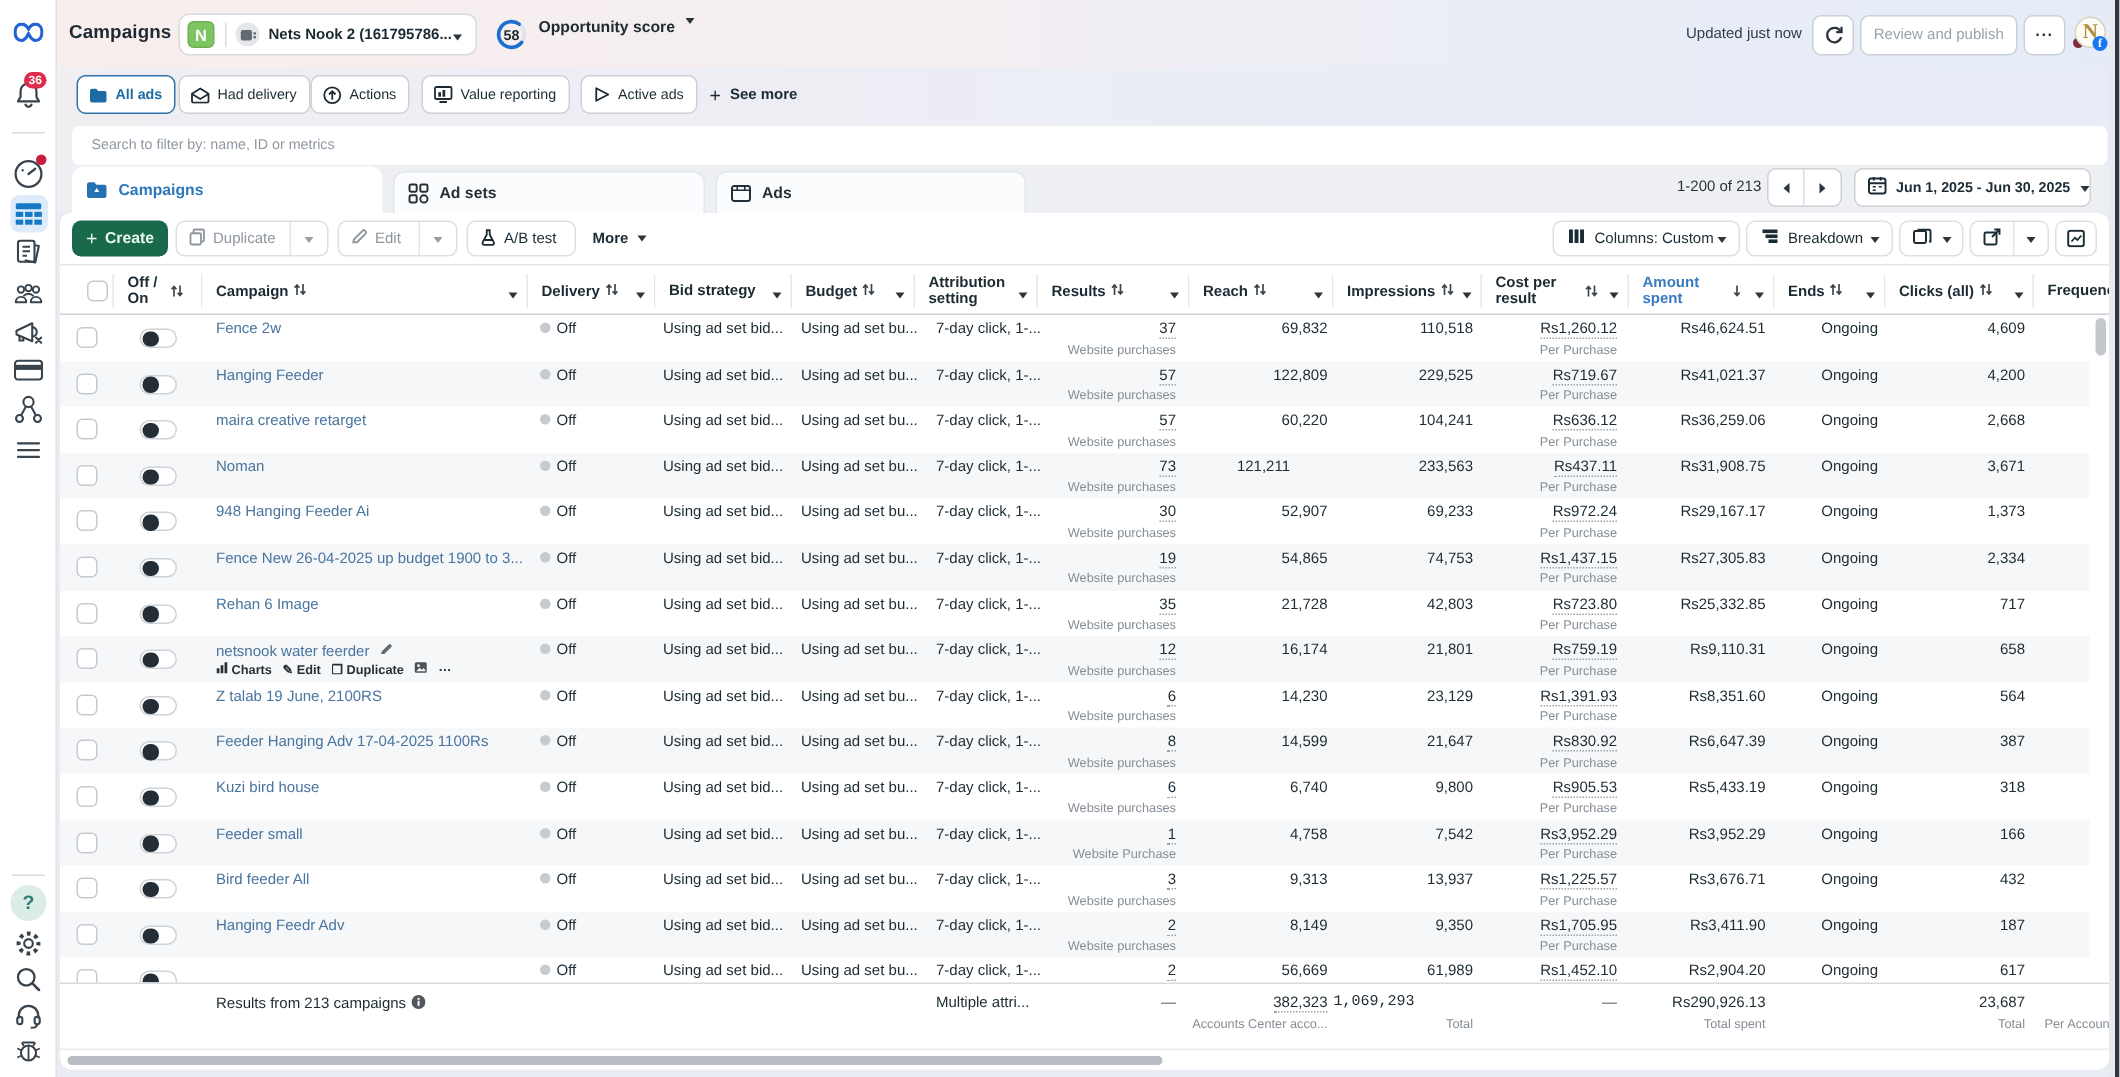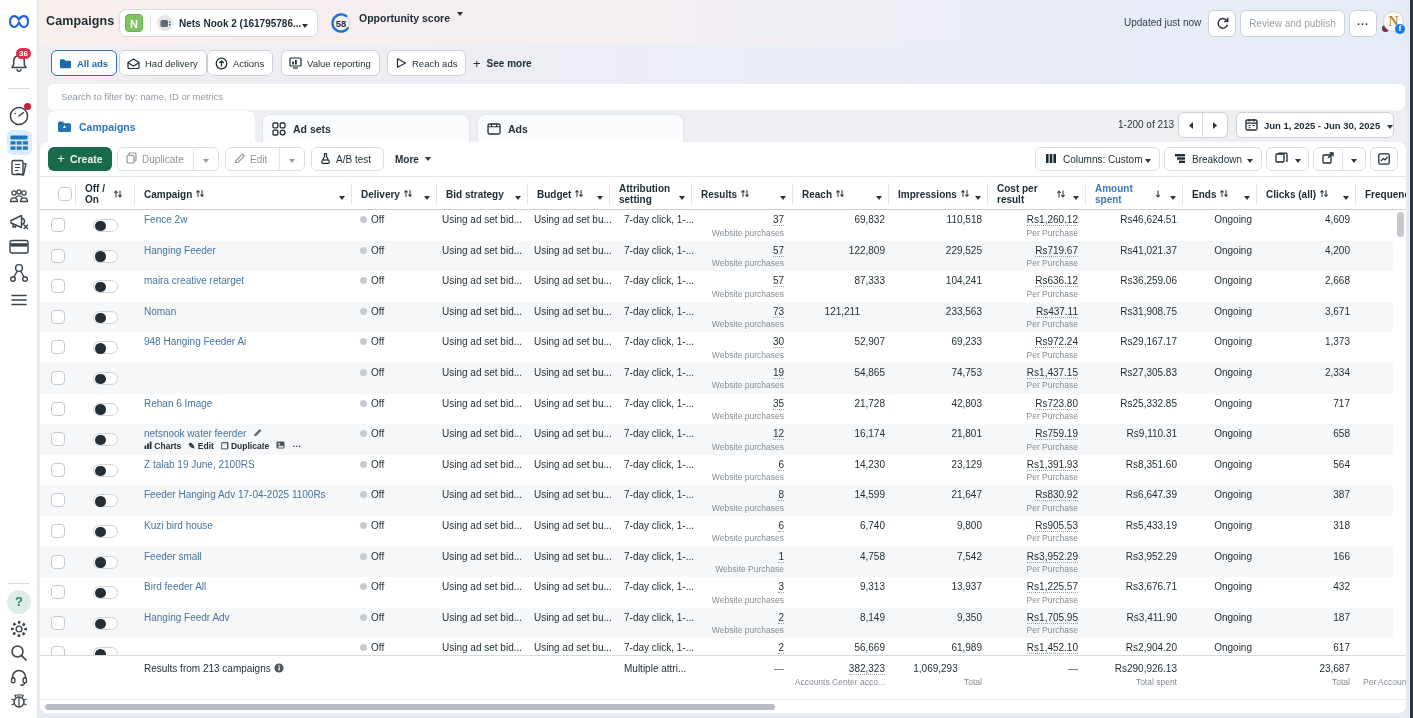--- a/index.html
+++ b/index.html
@@ -236,21 +236,21 @@
         <rect x="3.2" y="4.5" width="1.8" height="3" fill="#1c2b33"></rect>
         <rect x="6" y="3" width="1.8" height="4.5" fill="#1c2b33"></rect>
         <path d="M4 11 h5" stroke="#1c2b33" stroke-width="1.2"></path>
       </svg>
       <span>Value reporting</span>
     </div>
     <div class="chip" style="left:387px;">
       <svg width="12" height="12" viewBox="0 0 12 12">
         <path d="M2.5 1.8 L10.5 6 L2.5 10.2 z" fill="none" stroke="#1c2b33" stroke-width="1.2" stroke-linejoin="round"></path>
       </svg>
-      <span>Reach ads</span>
+      <span>Active ads</span>
     </div>
     <div id="seemore"><span style="font-size:13px;font-weight:normal;margin-right:6px;">+</span> See more</div>
     <div id="searchbar" class="abs">Search to filter by: name, ID or metrics</div>
 <div id="tab1" class="tab">
       <svg width="15" height="13" viewBox="0 0 15 13">
         <path d="M1 3 a1.5 1.5 0 0 1 1.5-1.5 h3.4 l1.4 1.7 h5.2 a1.5 1.5 0 0 1 1.5 1.5 v5.8 a1.5 1.5 0 0 1 -1.5 1.5 h-10 a1.5 1.5 0 0 1 -1.5-1.5 z" fill="#2471b4"></path>
         <path d="M7.5 5.2 l1.6 2.8 h-3.2 z" fill="#fff"></path>
       </svg>
       <span class="tl">Campaigns</span>
     </div>
@@ -567,21 +567,21 @@
           <div class="val">Using ad set bu...</div>
         </div>
         <div class="cell" style="left:584px;width:66px;">
           <div class="val">7-day click, 1-...</div>
         </div>
         <div class="cell" style="left:652px;width:92px;">
           <div class="val rt"><span class="dotu">57</span></div>
           <div class="lab rt">Website purchases</div>
         </div>
         <div class="cell" style="left:753px;width:92px;">
-          <div class="val rt">87,333</div>
+          <div class="val rt">60,220</div>
         </div>
         <div class="cell" style="left:849px;width:93px;">
           <div class="val rt">104,241</div>
         </div>
         <div class="cell" style="left:948px;width:90px;">
           <div class="val rt"><span class="dotu">Rs636.12</span></div>
           <div class="lab rt">Per Purchase</div>
         </div>
         <div class="cell" style="left:1046px;width:91px;">
           <div class="val rt">Rs36,259.06</div>
@@ -678,20 +678,23 @@
           <div class="val rt">Ongoing</div>
         </div>
         <div class="cell" style="left:1217px;width:93px;">
           <div class="val rt">1,373</div>
         </div>
       </div>
       <div class="row alt">
         <div class="cbx"></div>
         <div class="tgl" style="left:53px;">
           <i></i>
+        </div>
+        <div class="cell" style="left:104px;width:203px;">
+          <div class="val"><span class="link">Fence New 26-04-2025 up budget 1900 to 3...</span></div>
         </div>
         <div class="cell" style="left:320px;width:73px;">
           <div class="val"><span class="offdot"></span>Off</div>
         </div>
         <div class="cell" style="left:402px;width:81px;">
           <div class="val">Using ad set bid...</div>
         </div>
         <div class="cell" style="left:494px;width:72px;">
           <div class="val">Using ad set bu...</div>
         </div>
@@ -1128,21 +1131,21 @@
 <div id="tfoot" class="abs">
       <div class="fval" style="left:104px;">Results from 213 campaigns <span style="display:inline-block;vertical-align:-1px;"><svg width="10" height="10" viewBox="0 0 10 10">
             <circle cx="5" cy="5" r="4.6" fill="#51575c"></circle>
             <rect x="4.4" y="4.2" width="1.3" height="3.4" fill="#fff"></rect>
             <rect x="4.4" y="2.2" width="1.3" height="1.3" fill="#fff"></rect>
           </svg></span></div>
       <div class="fval" style="left:584px;">Multiple attri...</div>
       <div class="fval" style="left:652px;width:92px;text-align:right;color:#596066;">—</div>
       <div class="fval" style="left:753px;width:92px;text-align:right;"><span class="dotu">382,323</span></div>
       <div class="flab" style="left:733px;width:112px;text-align:right;">Accounts Center acco...</div>
-      <div class="fval" style="left:849px;width:93px;text-align:center;">1,069,293</div>
+      <div class="fval" style="left:849px;width:93px;text-align:left;font-family:Liberation Mono, monospace;">1,069,293</div>
       <div class="flab" style="left:849px;width:93px;text-align:right;">Total</div>
       <div class="fval" style="left:948px;width:90px;text-align:right;color:#596066;">—</div>
       <div class="fval" style="left:1046px;width:91px;text-align:right;">Rs290,926.13</div>
       <div class="flab" style="left:1046px;width:91px;text-align:right;">Total spent</div>
       <div class="fval" style="left:1217px;width:93px;text-align:right;">23,687</div>
       <div class="flab" style="left:1217px;width:93px;text-align:right;">Total</div>
       <div class="flab" style="left:1323px;">Per Accoun</div>
     </div>
 <div id="vscroll" class="abs"></div>
 <div id="hscroll" class="abs">

